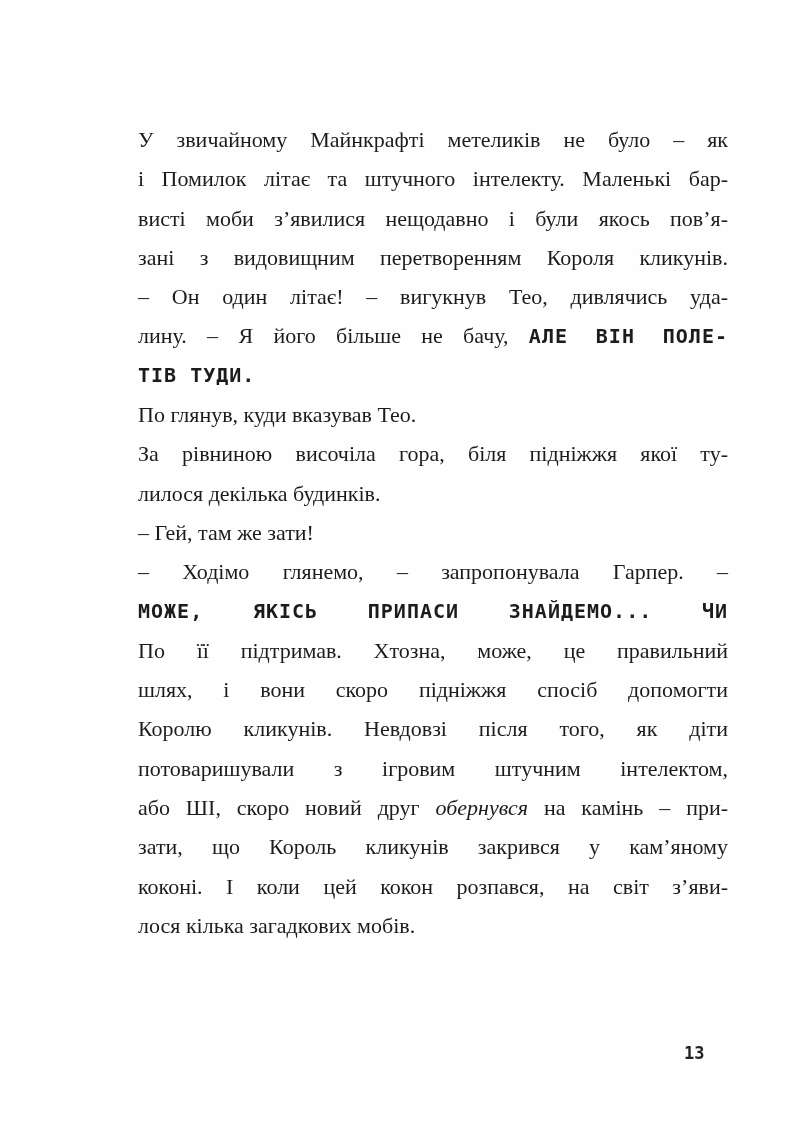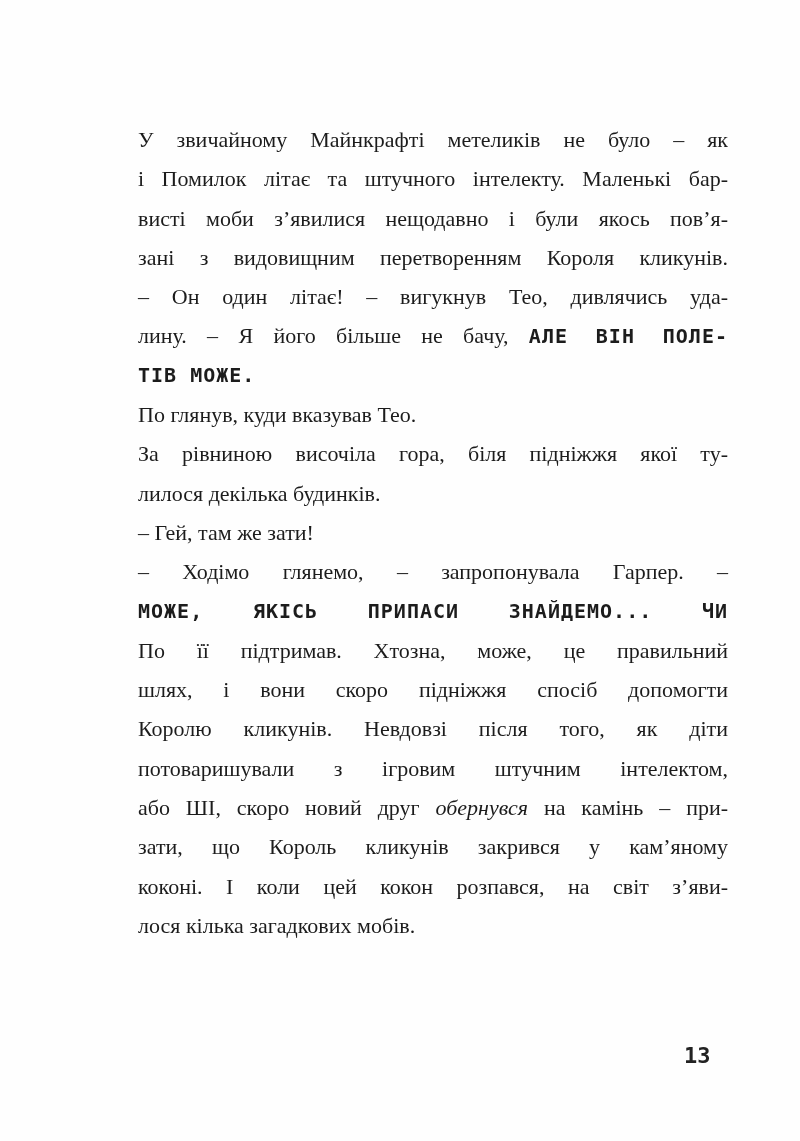--- a/index.html
+++ b/index.html
@@ -45,37 +45,37 @@
     font-weight: bold;
     font-size: 20px;
     letter-spacing: 1px;
   }
   .ital { font-style: italic; }
   .page-number {
     position: absolute;
     left: 684px;
     top: 1043px;
     font-family: "DejaVu Sans Mono", "Liberation Mono", monospace;
-    font-size: 22px;
+    font-size: 17px;
     font-weight: bold;
     color: #222;
   }
 </style>
 </head>
 <body>
 
 <div class="page">
   <div class="text-block">
     <span class="line"><span>У звичайному Майнкрафті метеликів не було – як</span></span>
     <span class="line"><span>і Помилок літає та штучного інтелекту. Маленькі бар-</span></span>
     <span class="line"><span>висті моби з’явилися нещодавно і були якось пов’я-</span></span>
     <span class="line"><span>зані з видовищним перетворенням Короля кликунів.</span></span>
     <span class="line"><span>–  Он один літає! – вигукнув Тео, дивлячись уда-</span></span>
     <span class="line"><span>лину. – Я його більше не бачу, </span><span class="pixel">АЛЕ ВІН ПОЛЕ-</span></span>
-    <span class="line last pixel-line"><span>ТІВ МОЖЕ.</span></span>
+    <span class="line last pixel-line"><span>ТІВ ТУДИ.</span></span>
     <span class="line last"><span>По глянув, куди вказував Тео.</span></span>
     <span class="line"><span>За рівниною височіла гора, біля підніжжя якої ту-</span></span>
     <span class="line last"><span>лилося декілька будинків.</span></span>
     <span class="line last"><span>–  Гей, там же зати!</span></span>
     <span class="line"><span>– Ходімо глянемо, – запропонувала Гарпер. –</span></span>
     <span class="line pixel-line"><span>МОЖЕ, ЯКІСЬ ПРИПАСИ ЗНАЙДЕМО... ЧИ</span></span>
     <span class="line"><span>По її підтримав. Хтозна, може, це правильний</span></span>
     <span class="line"><span>шлях, і вони скоро підніжжя спосіб допомогти</span></span>
     <span class="line"><span>Королю кликунів. Невдовзі після того, як діти</span></span>
     <span class="line"><span>потоваришували з ігровим штучним інтелектом,</span></span>

